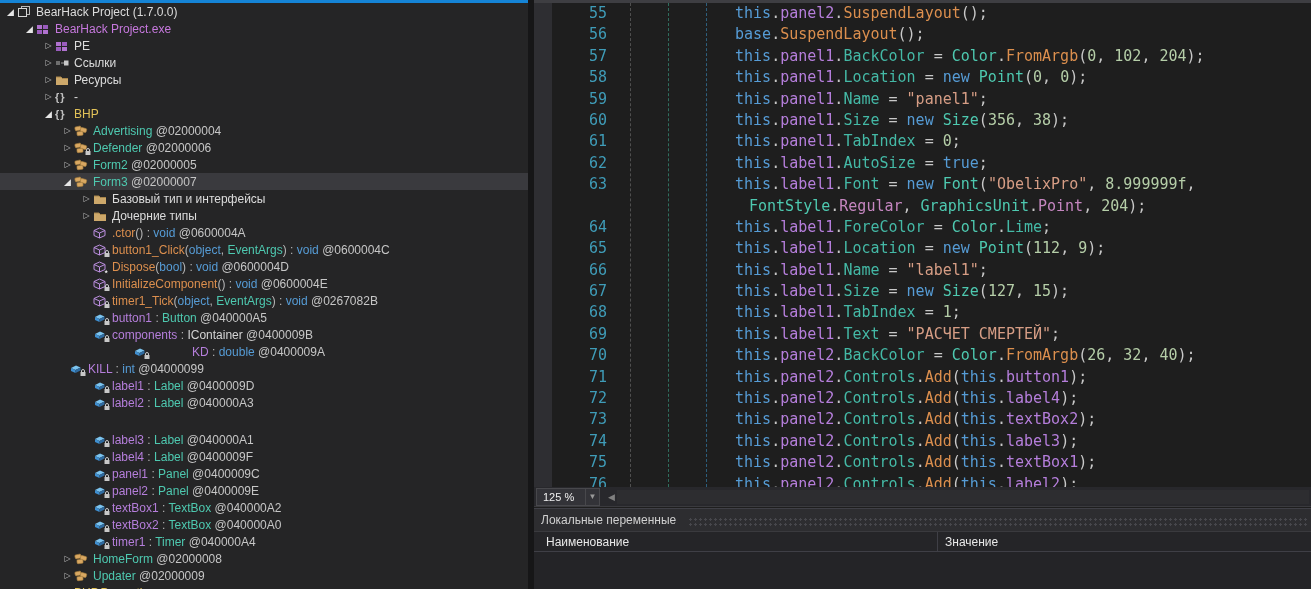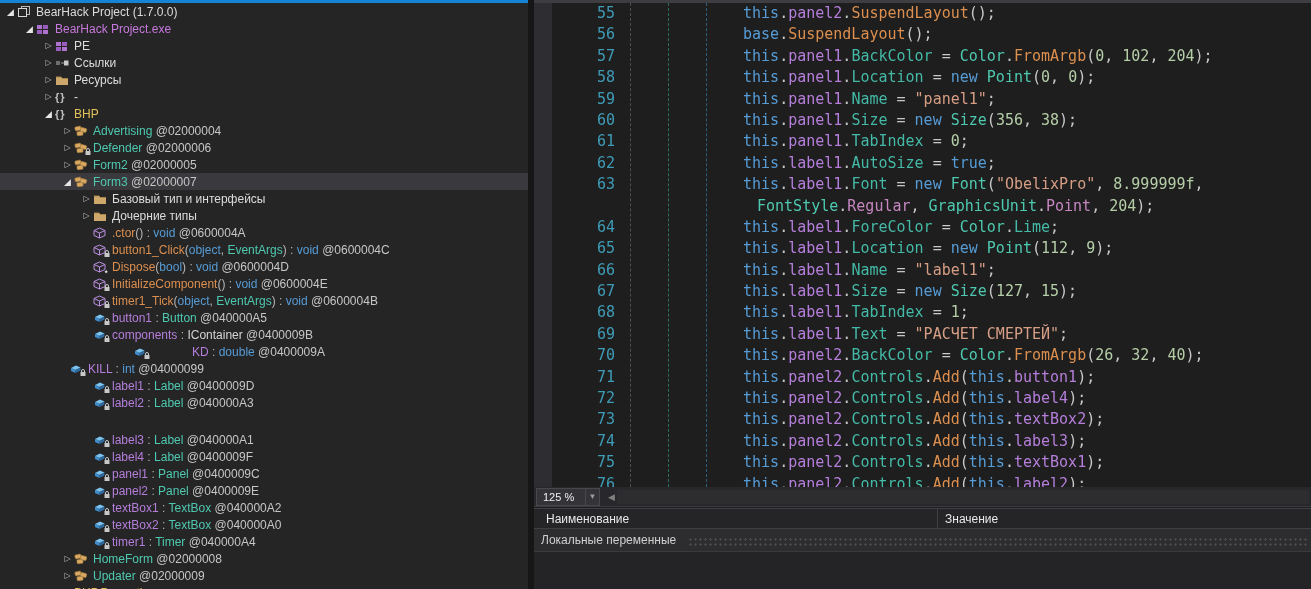--- a/index.html
+++ b/index.html
@@ -28,21 +28,21 @@
   
   #splitter{position:absolute;left:528px;top:0;width:6px;height:589px;background:#161617;}
 
   
   #glyph-margin{position:absolute;left:534px;top:3px;width:18px;height:484px;background:#2e2e32;}
   #code-pane{position:absolute;left:552px;top:3px;width:759px;height:484px;background:#1e1e1e;overflow:hidden;}
   .guide{position:absolute;top:3px;height:484px;width:0;border-left:1px dashed #4f4f4f;}
   #guide2{border-left-color:#2f6e5e;}
   #guide3{border-left-color:#2d5f7d;}
   .cl{display:flex;height:21.4px;line-height:21.4px;font-family:"DejaVu Sans Mono",monospace;
-      font-size:15px;white-space:pre;margin-left:8px;}
+      font-size:15px;white-space:pre;}
   .ln{display:inline-block;width:55px;text-align:right;color:#3f9cb8;flex:none;}
   .ct{padding-left:128px;}
   .ct.cont{padding-left:142px;}
   .k-kw{color:#569cd6}.k-fld{color:#b57edb}.k-prop{color:#44b9a6}.k-typ{color:#4ec9b0}
   .k-mth{color:#dc8f4e}.k-str{color:#d69d85}.k-num{color:#b5cea8}.k-pn{color:#c8c8c8}.k-enm{color:#c586c0}
 
   
   #bottom-bar{position:absolute;left:534px;top:487px;width:777px;height:20px;background:#28282c;
               display:flex;align-items:center;border-bottom:1px solid #3a3a3e;box-sizing:border-box;}
   #zoom-combo{display:flex;align-items:center;height:16px;margin-left:2px;background:#333338;
@@ -277,21 +277,21 @@
         <span class="ticon">
           <svg width="13" height="12">
             <path d="M6.5 1 L12 3.5 L12 8.5 L6.5 11 L1 8.5 L1 3.5 Z" fill="#2a2a2e" stroke="#bd8fe0"></path>
             <path d="M1 3.5 L6.5 6 L12 3.5 M6.5 6 L6.5 11" fill="none" stroke="#bd8fe0"></path>
           </svg>
           <svg width="6" height="7" style="position:absolute;right:2px;bottom:-1px">
             <rect x="0.5" y="3" width="5" height="4" fill="#c8c8c8"></rect>
             <path d="M1.5 3 V2 A1.5 1.5 0 0 1 4.5 2 V3" fill="none" stroke="#c8c8c8"></path>
           </svg>
         </span>
-        <span class="tlabel"><span class="c-mth">timer1_Tick</span><span class="c-pn">(</span><span class="c-kw">object</span><span class="c-pn">, </span><span class="c-typ">EventArgs</span><span class="c-pn">) : </span><span class="c-kw">void</span><span class="c-addr"> @0600004B</span></span>
+        <span class="tlabel"><span class="c-mth">timer1_Tick</span><span class="c-pn">(</span><span class="c-kw">object</span><span class="c-pn">, </span><span class="c-typ">EventArgs</span><span class="c-pn">) : </span><span class="c-kw">void</span><span class="c-addr"> @0267082B</span></span>
       </div>
       <div class="trow" style="padding-left: 80px;">
         <span class="exp"></span>
         <span class="ticon">
           <svg width="13" height="12">
             <path d="M2 5 L7 2.5 L11.5 4.5 L6.5 7 Z" fill="#7cc4ef"></path>
             <path d="M2 5 L6.5 7 L6.5 10 L2 8 Z" fill="#3f8fd0"></path>
             <path d="M6.5 7 L11.5 4.5 L11.5 7.5 L6.5 10 Z" fill="#2f6ba0"></path>
           </svg>
           <svg width="6" height="7" style="position:absolute;right:2px;bottom:-1px">
@@ -566,26 +566,26 @@
   <div id="bottom-bar">
     <div id="zoom-combo">
       <span id="zoom-value">125 %</span>
       <span id="zoom-caret">▼</span>
     </div>
     <span id="hscroll-left">◀</span>
     <div id="hscroll-track"></div>
   </div>
 
   <div id="locals-panel">
+    <div id="locals-title-row">
+      <span id="locals-title">Локальные переменные</span>
+      <div id="locals-grip"></div>
+    </div>
     <div id="locals-header">
       <div id="col-name">
           <span>Наименование</span>
         </div>
       <div id="col-value">
           <span>Значение</span>
         </div>
     </div>
-    <div id="locals-title-row">
-      <span id="locals-title">Локальные переменные</span>
-      <div id="locals-grip"></div>
-    </div>
   </div>
 </div>
 
 </body></html>

